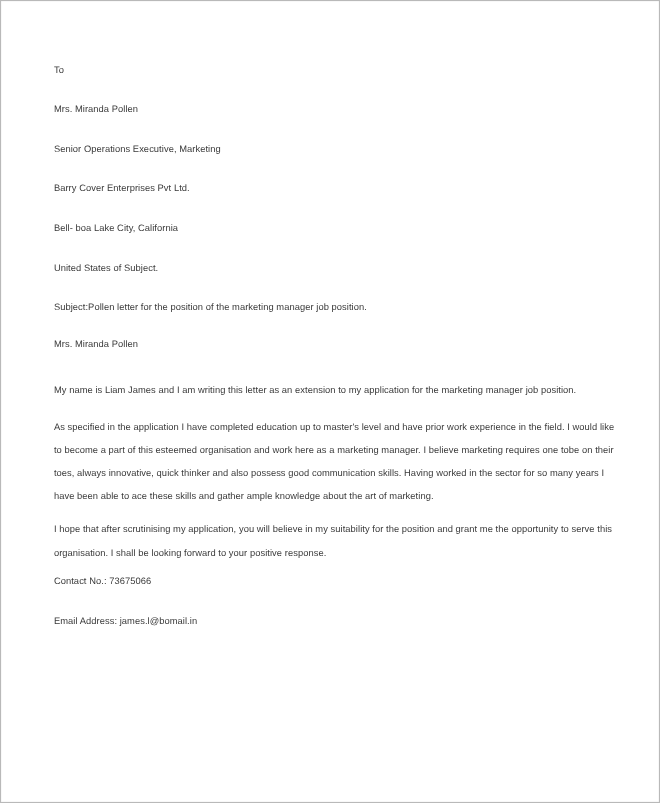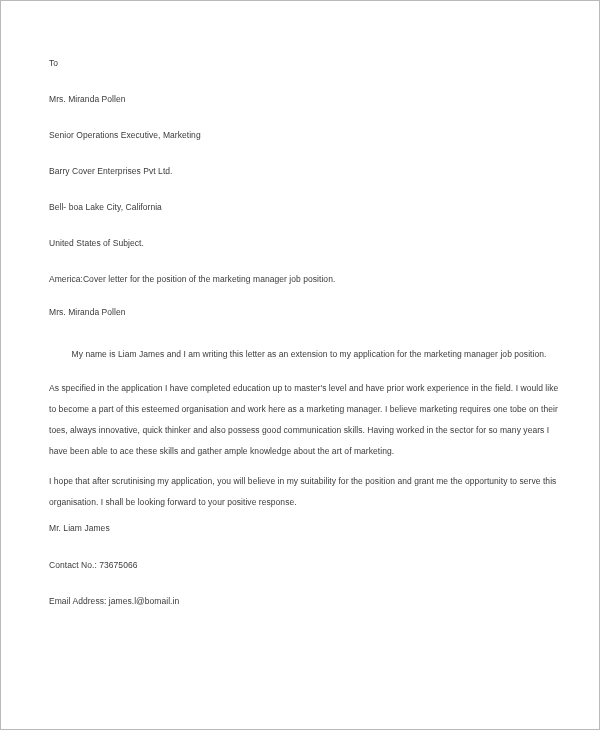--- a/index.html
+++ b/index.html
@@ -38,21 +38,21 @@
     margin-bottom: 22px !important;
   }
   .salutation-line {
     line-height: 11px;
     margin-bottom: 26px !important;
   }
   .body-para {
     line-height: 21px;
     white-space: pre !important;
   }
-  .para-1 { margin-bottom: 13px !important; text-align: center; }
+  .para-1 { margin-bottom: 13px !important; }
   .para-2 { margin-bottom: 9px  !important; }
   .para-3 { margin-bottom: 10px !important; }
   .closing-line {
     line-height: 11px;
     margin-bottom: 26px !important;
   }
   .signoff-line {
     line-height: 11px;
     margin-bottom: 26px !important;
   }
@@ -68,28 +68,27 @@
 <body>
 
 <div class="page">
   <p class="line">To</p>
   <p class="line">Mrs. Miranda Pollen</p>
   <p class="line">Senior Operations Executive, Marketing</p>
   <p class="line">Barry Cover Enterprises Pvt Ltd.</p>
   <p class="line">Bell- boa Lake City, California</p>
   <p class="line">United States of Subject.</p>
 
-  <p class="subject-line">America:Cover letter for the position of the marketing manager job position.</p>
+  <p class="subject-line">Subject:Pollen letter for the position of the marketing manager job position.</p>
 
   <p class="salutation-line">Mrs. Miranda Pollen</p>
 
   <p class="body-para para-1">My name is Liam James and I am writing this letter as an extension to my application for the marketing manager job position.</p>
   <p class="body-para para-2">As specified in the application I have completed education up to master's level and have prior work experience in the field. I would like
 to become a part of this esteemed organisation and work here as a marketing manager. I believe marketing requires one tobe on their
 toes, always innovative, quick thinker and also possess good communication skills. Having worked in the sector for so many years I
 have been able to ace these skills and gather ample knowledge about the art of marketing.</p>
   <p class="body-para para-3">I hope that after scrutinising my application, you will believe in my suitability for the position and grant me the opportunity to serve this
 organisation. I shall be looking forward to your positive response.</p>
 
-  <p class="signoff-line">Mr. Liam James</p>
   <p class="contact-line">Contact No.: 73675066</p>
   <p class="email-line">Email Address: james.l@bomail.in</p>
 </div>
 
 </body></html>

